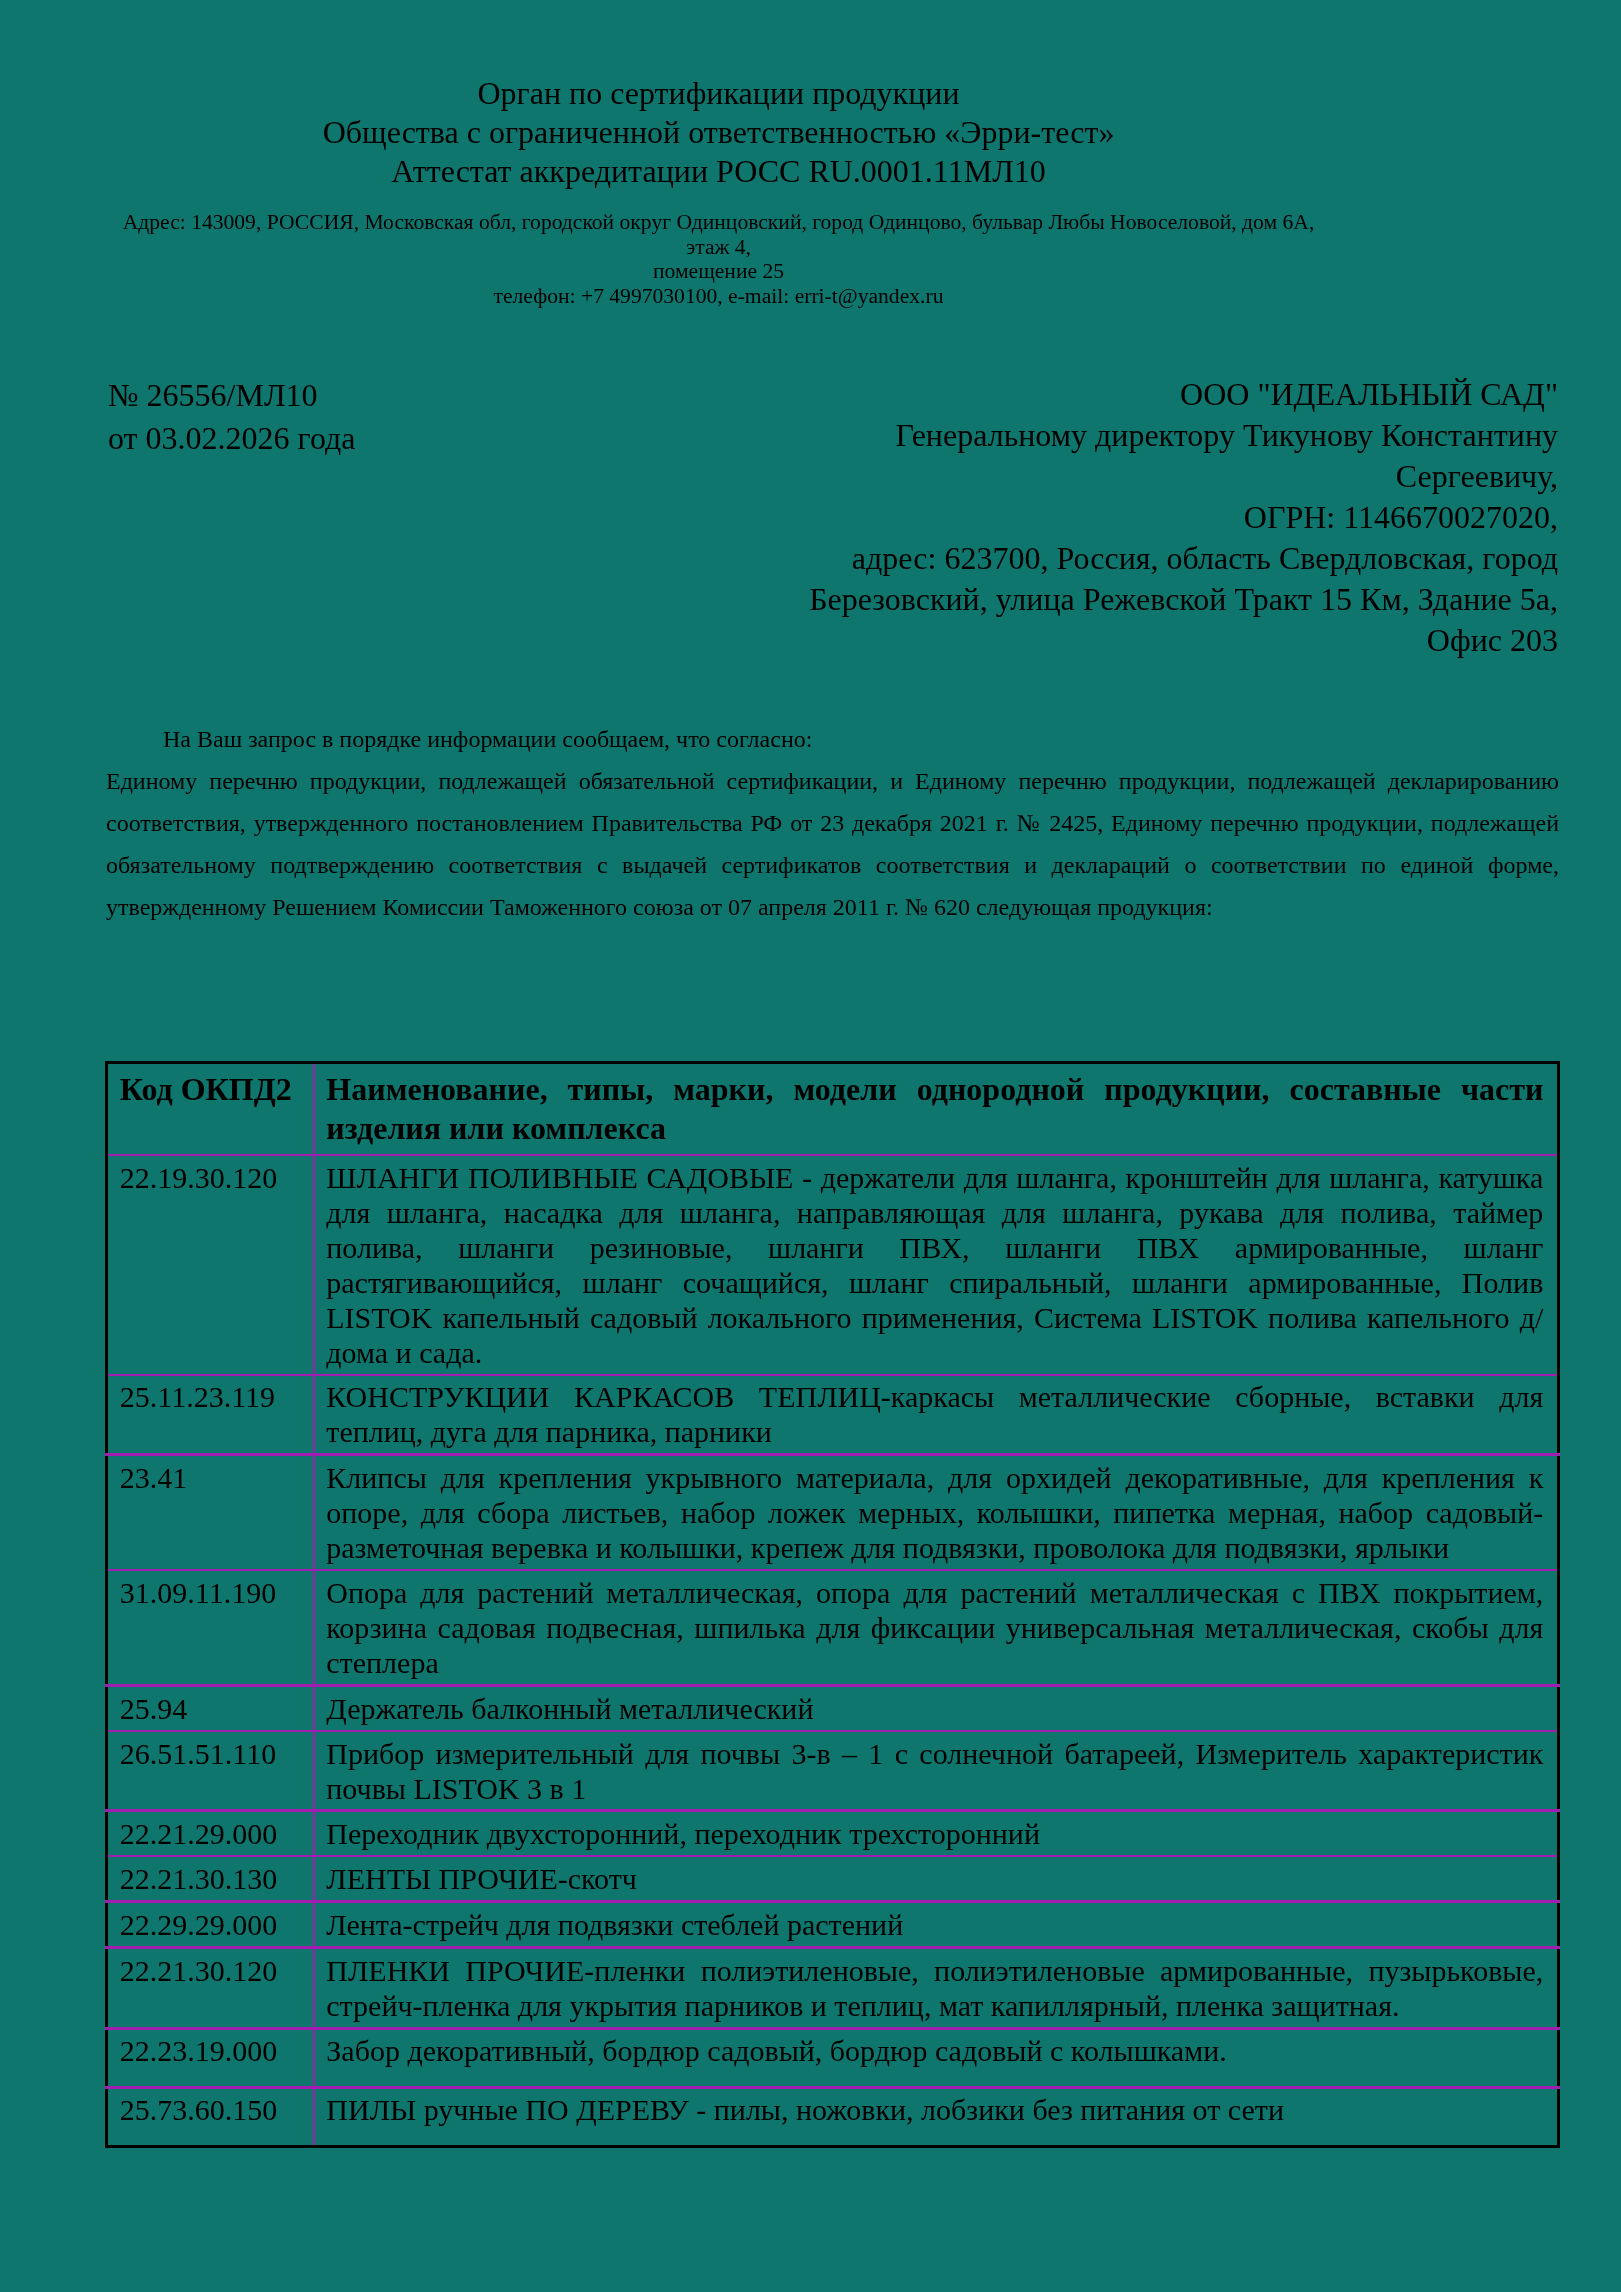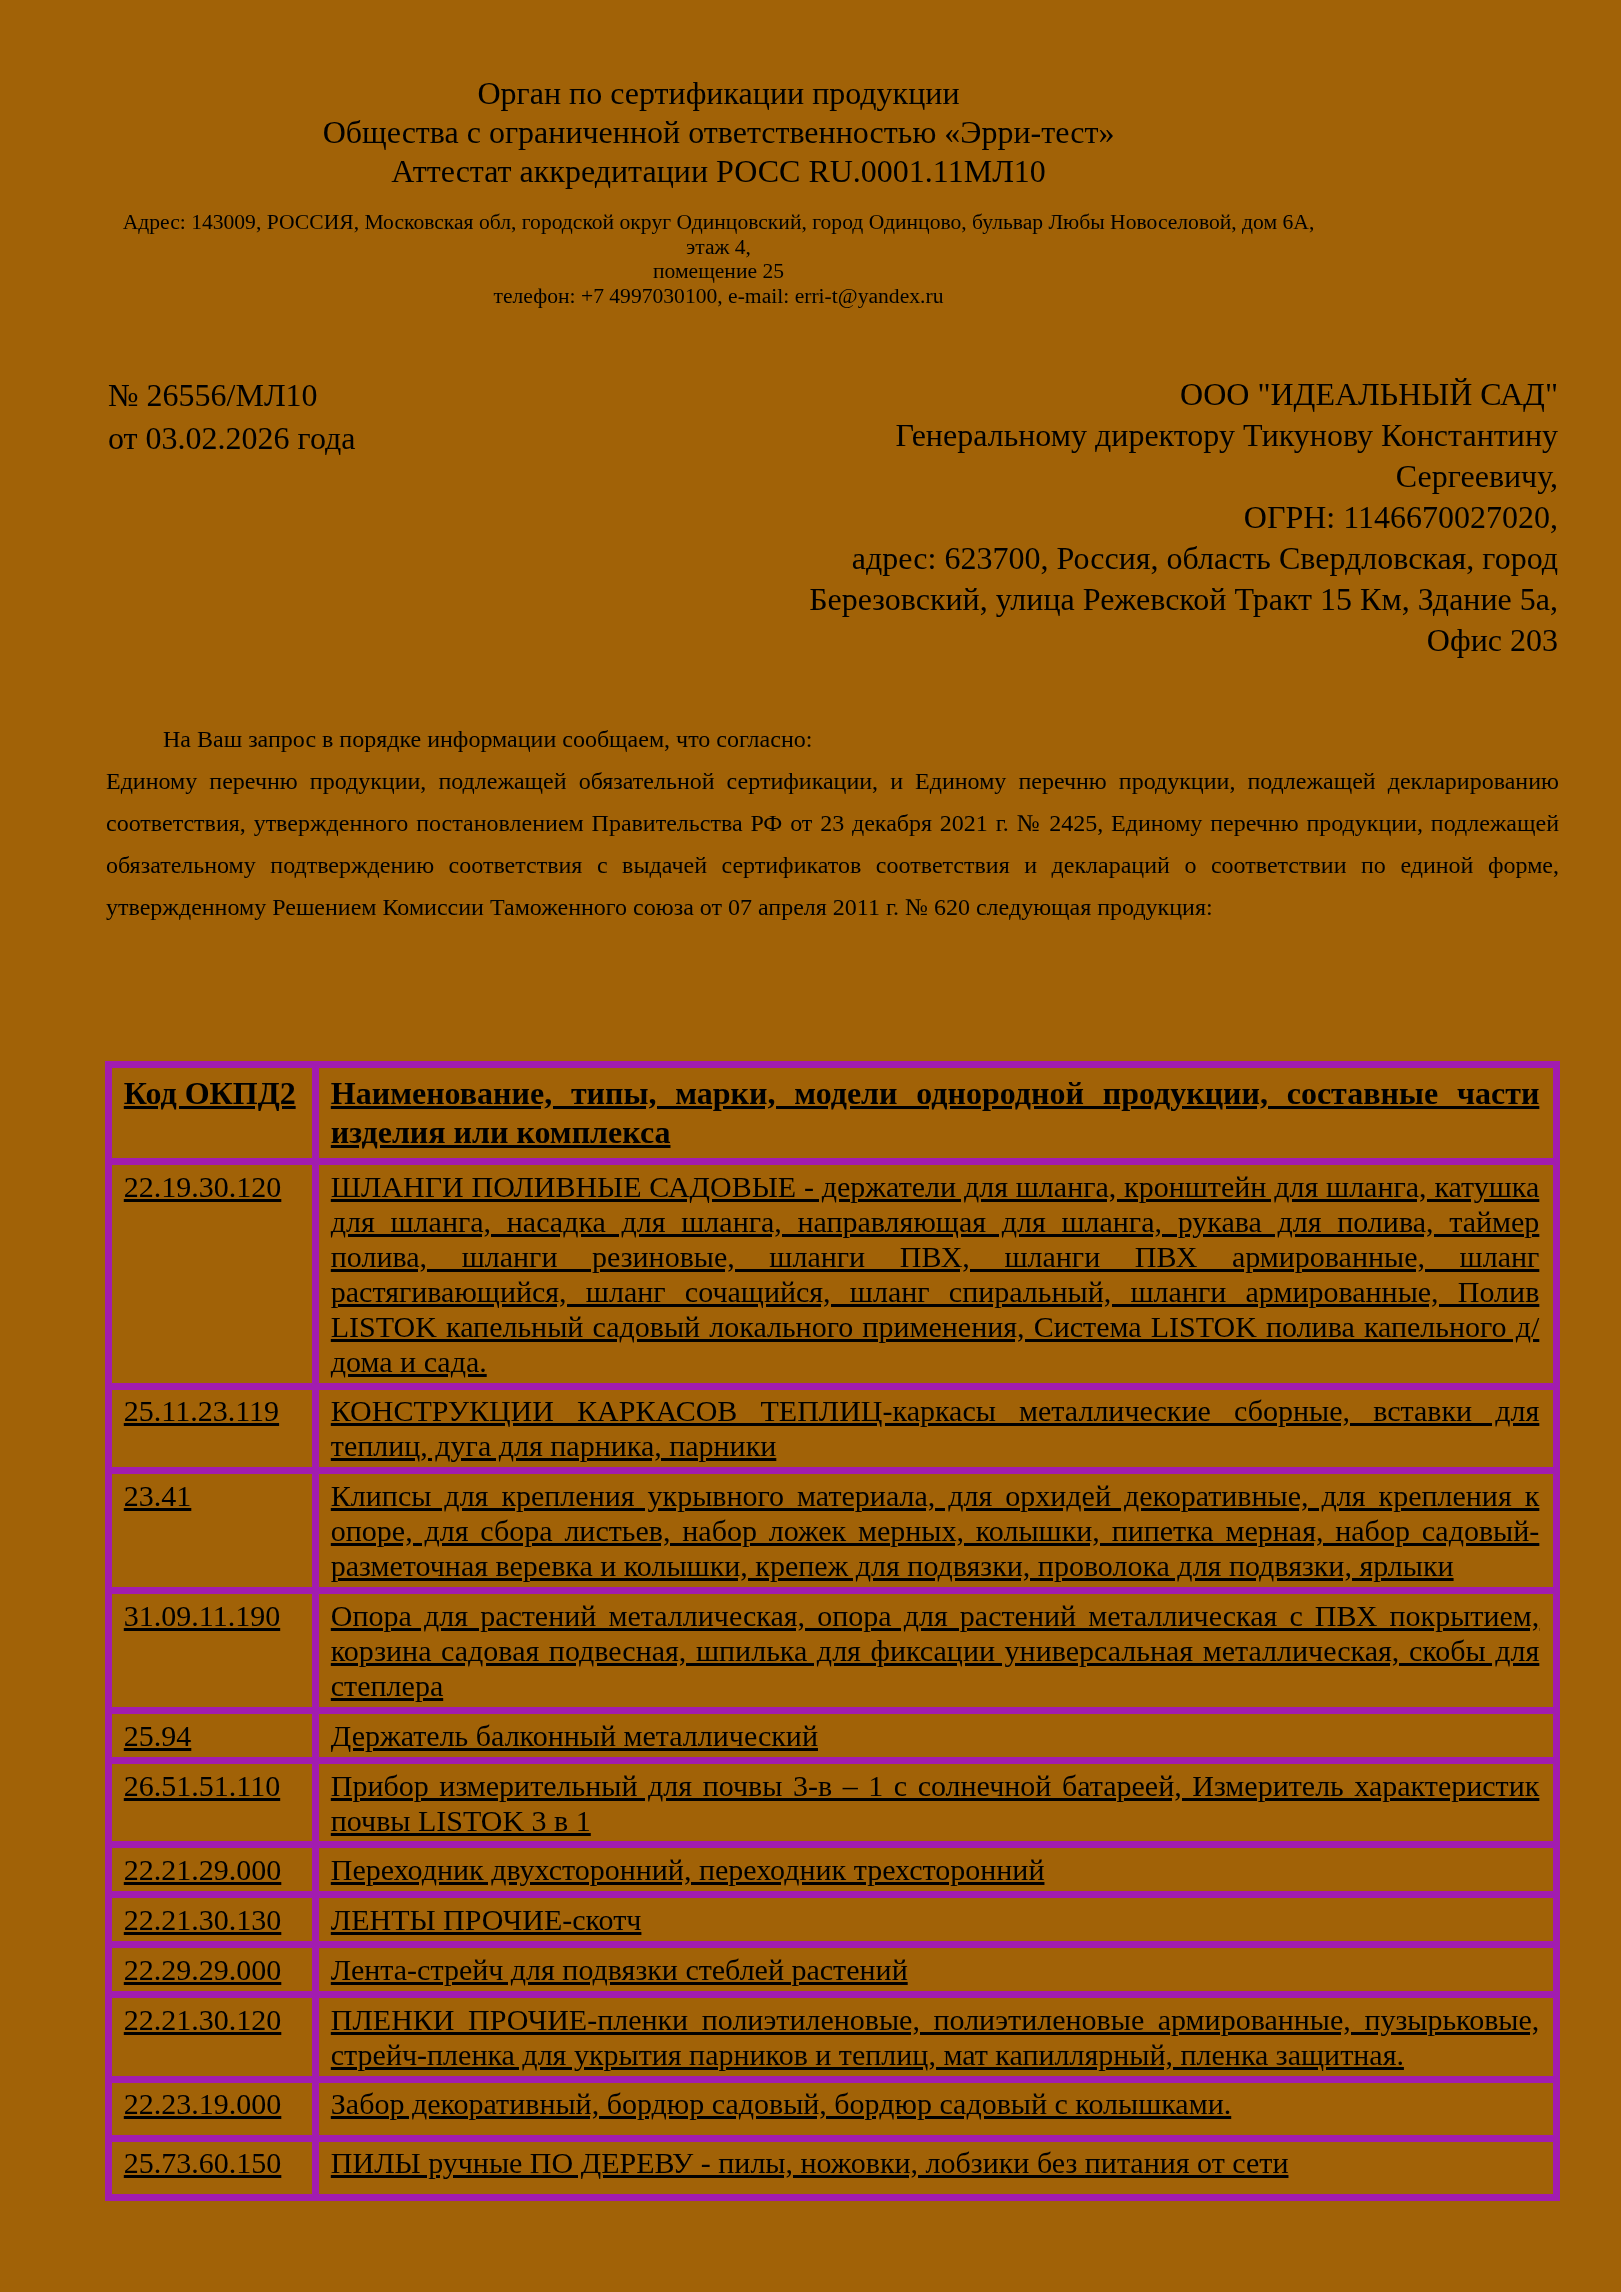--- a/index.html
+++ b/index.html
@@ -1,20 +1,20 @@
 <!DOCTYPE html>
 <html lang="ru"><head>
 <meta charset="utf-8">
 <style>
   html, body { margin: 0; padding: 0; background: #ffffff; }
   .page {
     position: relative;
     width: 1621px;
     height: 2293px;
-    background: #a16207;
+    background: #0f766e;
     color: #000000;
     font-family: "Liberation Serif", "DejaVu Serif", serif;
     overflow: hidden;
   }
 
   
   .letterhead {
     position: absolute;
     top: 74px; left: 106px; width: 1225px;
     text-align: center;
@@ -52,24 +52,23 @@
   .product-table {
     position: absolute;
     top: 1061px; left: 105px; width: 1455px;
     border-collapse: collapse;
     border: 3.9px solid #000000;
     font-size: 30px; line-height: 35px;
     table-layout: fixed;
   }
   .product-table col.c-code { width: 207px; }
   .product-table th, .product-table td {
-    border: 7px solid #a21caf;
+    border: 2px solid #a21caf;
     vertical-align: top;
     padding: 3.9px 13.7px 3.9px 11.8px;
-    text-decoration: underline;
   }
   .product-table th {
     font-weight: bold;
     font-size: 32px; line-height: 39px;
     padding-top: 5.9px; padding-bottom: 5.9px;
   }
   th.h-code { text-align: left; }
   th.h-desc { text-align: justify; }
   td.col-code { text-align: left; }
   td.col-desc { text-align: justify; }

